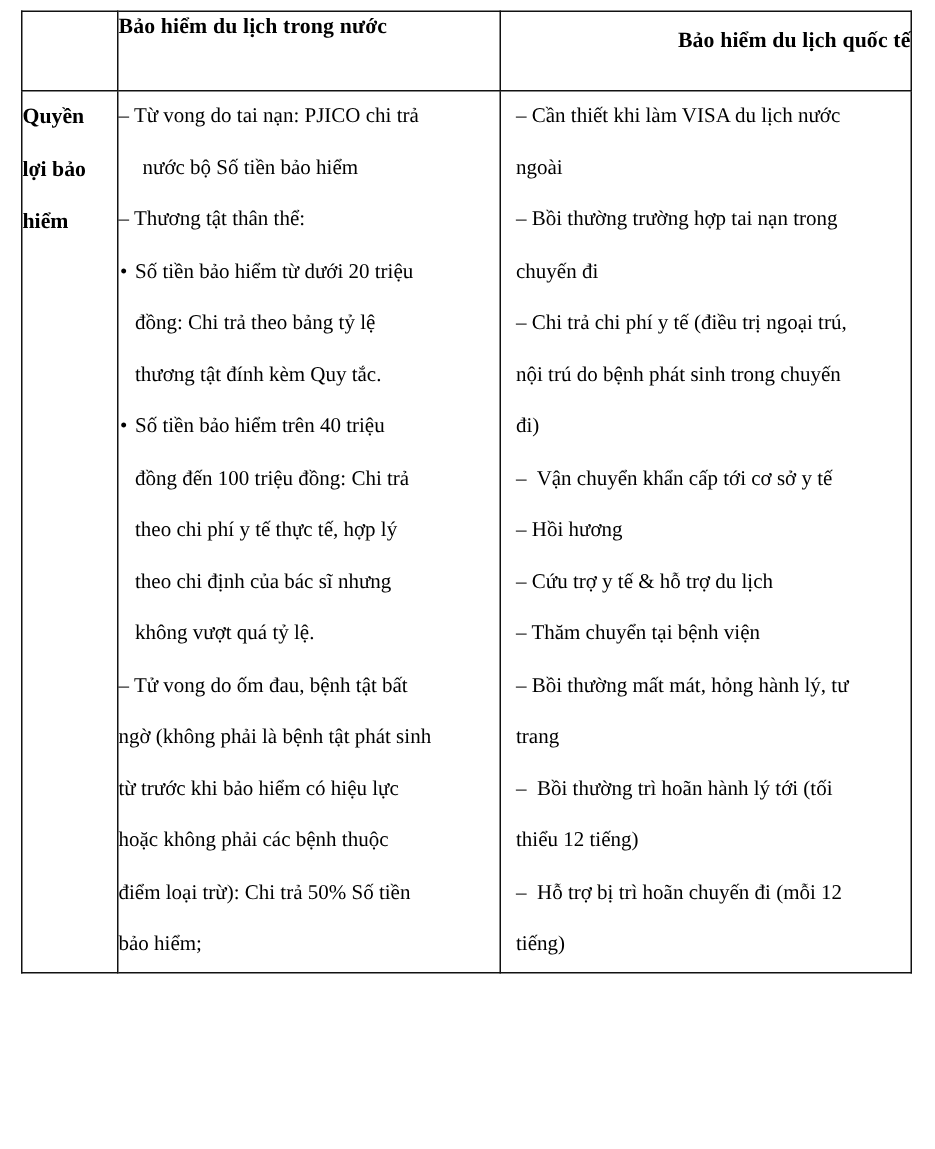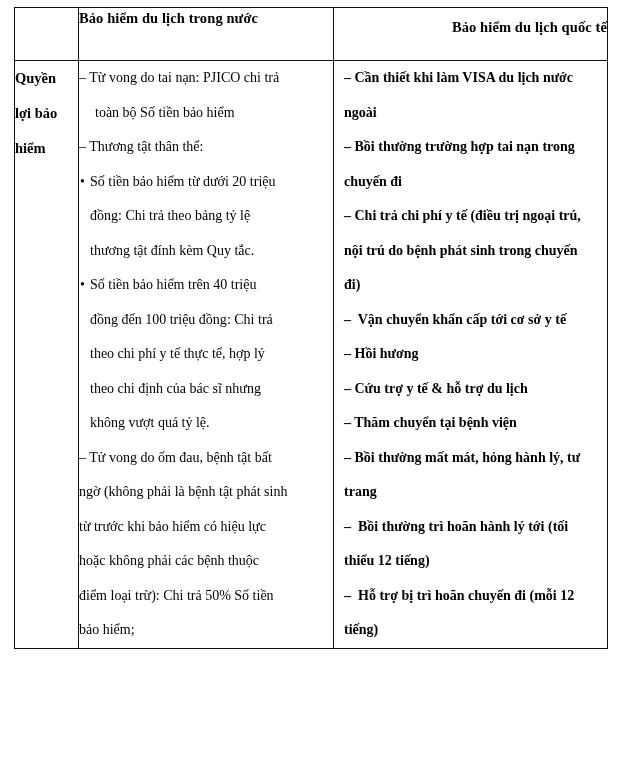--- a/index.html
+++ b/index.html
@@ -73,21 +73,20 @@
     font-weight: bold;
     font-size: 14.5px;
     line-height: 35px;
   }
 
   .content-cell {
     padding: 10px 7px 6px 8px;
   }
   .content-cell.intl {
     padding-left: 10px;
-    font-weight: bold;
   }
 
   .line {
     font-size: 14px;
     line-height: 34.5px;
     white-space: nowrap;
   }
   .line.indent {
     padding-left: 16px;
   }
@@ -131,21 +130,21 @@
 
         <td class="label-cell">
           <div class="label-text">Quyền</div>
           <div class="label-text">lợi bảo</div>
           <div class="label-text">hiểm</div>
         </td>
 
         <td class="content-cell domestic">
 
           <div class="line"><span>–</span> <span>Từ vong do tai nạn: PJICO chi trả</span></div>
-          <div class="line indent">toàn bộ Số tiền bảo hiểm</div>
+          <div class="line indent">nước bộ Số tiền bảo hiểm</div>
 
           <div class="line"><span>–</span> <span>Thương tật thân thể:</span></div>
 
           <div class="bullet-row">
             <span class="dot">•</span>
             <div class="line"><span>Số tiền bảo hiểm từ </span><b>dưới 20 triệu</b></div>
             <div class="line"><b>đồng</b><span>: Chi trả theo bảng tỷ lệ</span></div>
             <div class="line">thương tật đính kèm Quy tắc.</div>
           </div>
 

